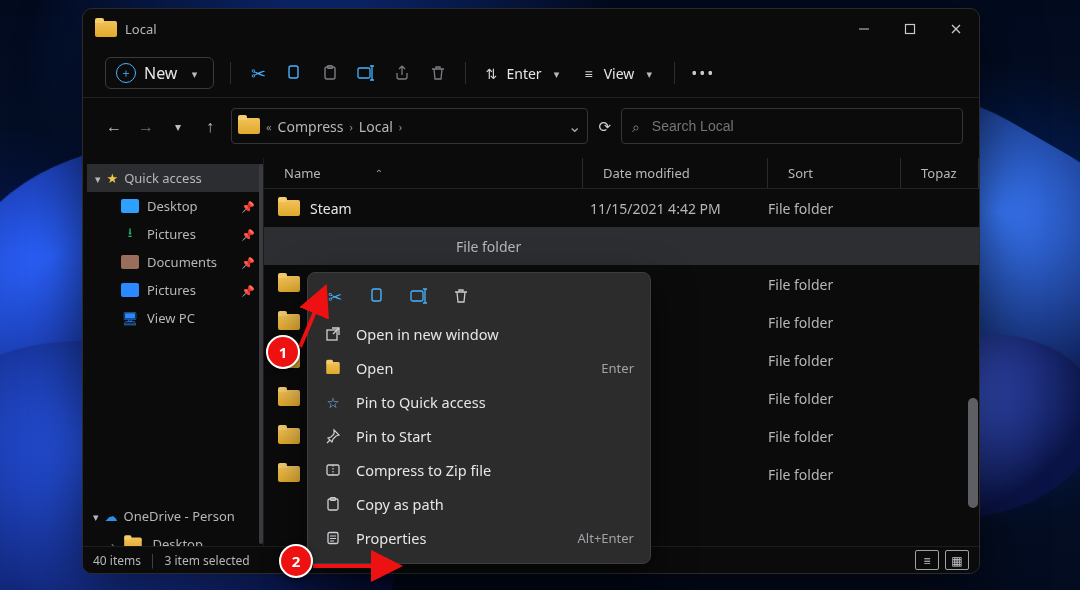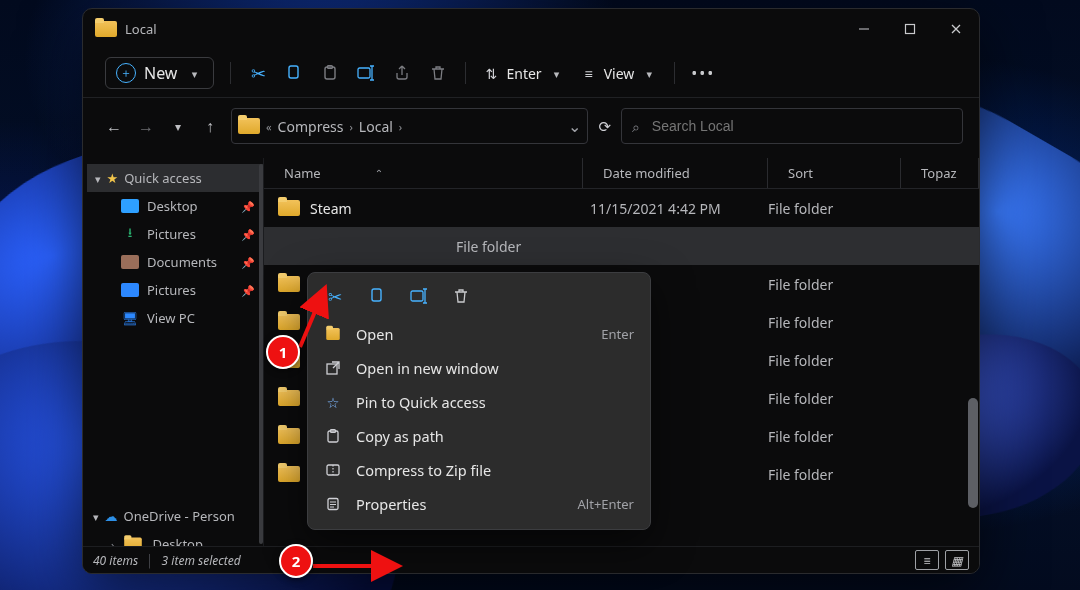--- a/index.html
+++ b/index.html
@@ -83,21 +83,21 @@
   .row.selected{background:#2d2e31;}
 
   .folder{width:22px;height:16px;display:inline-block;position:relative;}
   .folder::before{content:"";position:absolute;inset:0;border-radius:2px;background:linear-gradient(#f2c25a,#e0a92b);}
   .folder::after{content:"";position:absolute;left:0;top:-3px;width:9px;height:5px;border-radius:2px 2px 0 0;background:#f4cd6d;}
 
   .vscroll{position:absolute;right:1px;top:30px;bottom:2px;width:10px;}
   .vscroll .thumb{position:absolute;right:0;width:10px;border-radius:5px;background:#5d5f65;}
 
   
-  .status{position:absolute;bottom:0;left:0;right:0;height:26px;display:flex;align-items:center;gap:8px;padding:0 10px;font-size:12px;color:var(--text-dim);border-top:1px solid #1d1e21;background:var(--bg);font-style:italic;}   
+  .status{position:absolute;bottom:0;left:0;right:0;height:26px;display:flex;align-items:center;gap:8px;padding:0 10px;font-size:12px;color:var(--text-dim);border-top:1px solid #1d1e21;background:var(--bg);}   
   .status .sep{color:#4a4b4f;}
   .status .right{margin-left:auto;display:flex;gap:6px;}
   .view-toggle{width:22px;height:18px;border:1px solid #9fa1a6;border-radius:2px;display:inline-flex;align-items:center;justify-content:center;font-size:12px;color:#c9cacd;}
 
   
   .ctx{position:absolute;left:307px;top:272px;width:330px;background:var(--menu);border:1px solid #3c3d40;border-radius:8px;box-shadow:0 14px 40px rgba(0,0,0,.55);padding:6px 6px 8px;font-size:14.5px;z-index:5;}
   .ctx .iconrow{display:flex;gap:16px;padding:6px 8px 10px 8px;}
   .ctx .iconrow span{color:var(--accent);width:26px;height:22px;display:inline-flex;align-items:center;justify-content:center;font-size:17px;}
   .ctx .iconrow span.dim{color:#c9cacd;}
   .ctx .mitem{display:flex;align-items:center;gap:14px;padding:7px 10px;border-radius:6px;color:var(--text);}
@@ -413,60 +413,69 @@
     </span>
     <span class="dim">
       <svg width="18" height="18" viewBox="0 0 18 18">
           <path d="M3 5h12M7 5V3h4v2M5 5l1 10h6l1-10" stroke="currentColor" fill="none" stroke-width="1.3"></path>
         </svg>
     </span>
   </div>
   <div id="ctx-items">
   <div class="mitem">
     <span class="mic">
-          <span class="folder" style="transform:scale(.75);"></span>
-        </span>
-    <span>Open</span>
-    <span class="sc">Enter</span>
-  </div>
-  <div class="mitem">
-    <span class="mic">
           <svg width="16" height="16" viewBox="0 0 16 16">
             <rect x="2" y="4" width="10" height="10" stroke="currentColor" fill="none" stroke-width="1.3"></rect>
             <path d="M7 2h7v7M14 2L8 8" stroke="currentColor" fill="none" stroke-width="1.3"></path>
           </svg>
         </span>
     <span>Open in new window</span>
     <span class="sc"></span>
   </div>
   <div class="mitem">
     <span class="mic">
+          <span class="folder" style="transform:scale(.75);"></span>
+        </span>
+    <span>Open</span>
+    <span class="sc">Enter</span>
+  </div>
+  <div class="mitem">
+    <span class="mic">
           <span style="color:#7fb8ff;">☆</span>
         </span>
     <span>Pin to Quick access</span>
+    <span class="sc"></span>
+  </div>
+  <div class="mitem">
+    <span class="mic">
+          <svg width="16" height="16" viewBox="0 0 16 16">
+            <path d="M9 2l5 5-3 1-3 3-1 3-2-2-3 3 3-3-2-2 3-1 3-3z" stroke="currentColor" fill="none" stroke-width="1.2"></path>
+          </svg>
+        </span>
+    <span>Pin to Start</span>
+    <span class="sc"></span>
+  </div>
+  <div class="mitem">
+    <span class="mic">
+          <svg width="16" height="16" viewBox="0 0 16 16">
+            <rect x="2" y="3" width="12" height="10" rx="1.5" stroke="currentColor" fill="none" stroke-width="1.3"></rect>
+            <path d="M8 3v10" stroke="currentColor" stroke-width="1.2" stroke-dasharray="1.5 1.5"></path>
+          </svg>
+        </span>
+    <span>Compress to Zip file</span>
     <span class="sc"></span>
   </div>
   <div class="mitem">
     <span class="mic">
           <svg width="16" height="16" viewBox="0 0 16 16">
             <rect x="3" y="3" width="10" height="11" rx="1.5" stroke="currentColor" fill="none" stroke-width="1.3"></rect>
             <rect x="5.5" y="1.5" width="5" height="3" rx="1" stroke="currentColor" fill="none" stroke-width="1.2"></rect>
           </svg>
         </span>
     <span>Copy as path</span>
-    <span class="sc"></span>
-  </div>
-  <div class="mitem">
-    <span class="mic">
-          <svg width="16" height="16" viewBox="0 0 16 16">
-            <rect x="2" y="3" width="12" height="10" rx="1.5" stroke="currentColor" fill="none" stroke-width="1.3"></rect>
-            <path d="M8 3v10" stroke="currentColor" stroke-width="1.2" stroke-dasharray="1.5 1.5"></path>
-          </svg>
-        </span>
-    <span>Compress to Zip file</span>
     <span class="sc"></span>
   </div>
   <div class="mitem">
     <span class="mic">
           <svg width="16" height="16" viewBox="0 0 16 16">
             <rect x="3" y="2.5" width="10" height="11" rx="1.5" stroke="currentColor" fill="none" stroke-width="1.3"></rect>
             <path d="M5 6h6M5 8.5h6M5 11h4" stroke="currentColor" stroke-width="1.2"></path>
           </svg>
         </span>
     <span>Properties</span>

